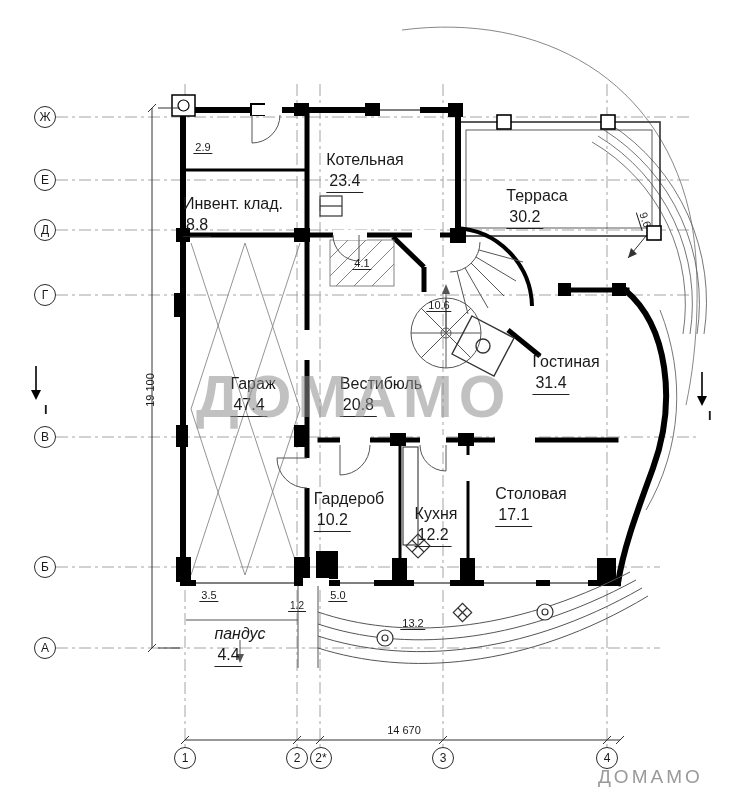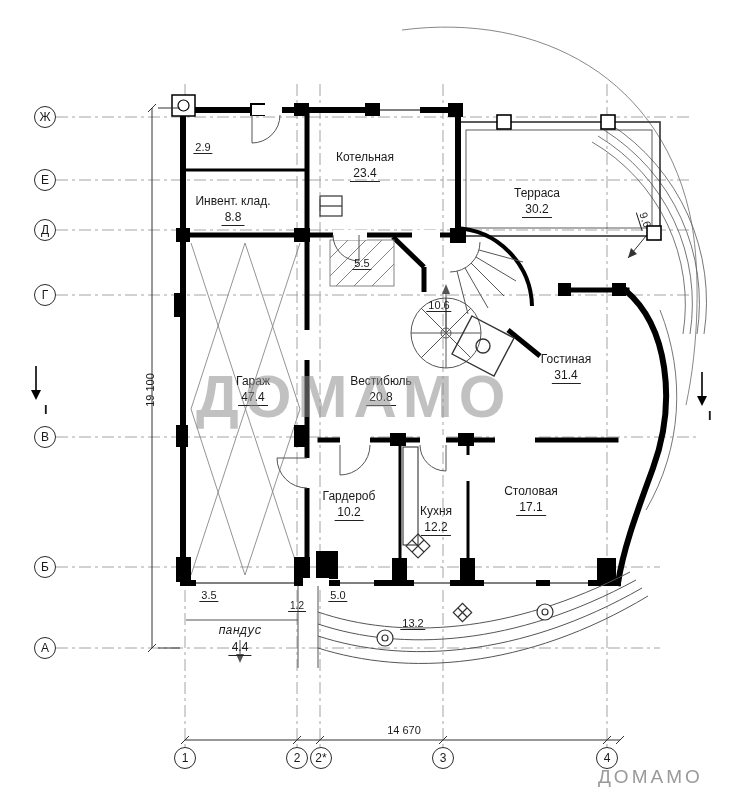--- a/index.html
+++ b/index.html
@@ -1,24 +1,24 @@
 <!DOCTYPE html>
 <html><head>
 <meta charset="utf-8">
 <style>
   * { margin:0; padding:0; box-sizing:border-box; }
   html,body { background:#fff; }
   body { font-family:"Liberation Sans", sans-serif; color:#1a1a1a; }
   .plan { position:relative; width:750px; height:800px; background:#fff; overflow:hidden; }
   .plan svg { position:absolute; left:0; top:0; }
 
-  .lbl { position:absolute; transform:translateX(-50%); text-align:center;
-         font-size:12px; line-height:1.3; white-space:nowrap; z-index:4; }
+  .lbl { position:absolute; transform:translateX(-50%); 
+         font-size:16px; line-height:1.3; white-space:nowrap; z-index:4; }
   .room-name { display:block; }
-  .room-name.italic { font-style:italic;font-family:Liberation Mono, monospace; }
+  .room-name.italic { font-style:italic; }
   .area { display:inline-block; border-bottom:1px solid #222; padding:0 3px; }
 
   .dim { position:absolute; transform:translateX(-50%); font-size:11px;
          white-space:nowrap; z-index:4; }
   .dim.u { border-bottom:1px solid #222; padding:0 2px; }
   .dim.rot-l { transform:translate(-50%,-50%) rotate(-90deg); }
   .dim.rot-r { transform:translate(-50%,-50%) rotate(72deg); }
   .dim.small { font-size:10px;text-align:right; }
 
   .axis { position:absolute; width:22px; height:22px; border:1.3px solid #2a2a2a;
@@ -342,21 +342,21 @@
   <div class="lbl" style="left:531px; top:484px">
     <span class="room-name">Столовая</span>
     <span class="area">17.1</span>
   </div>
   <div class="lbl" style="left:240px; top:624px">
     <span class="room-name italic">пандус</span>
     <span class="area">4.4</span>
   </div>
 
   <div class="dim u" style="left:203px; top:141px">2.9</div>
-  <div class="dim u" style="left:362px; top:257px">5.5</div>
+  <div class="dim u" style="left:362px; top:257px">4.1</div>
   <div class="dim u" style="left:439px; top:299px">10.6</div>
   <div class="dim u rot-r" style="left:645px; top:220px">9.6</div>
   <div class="dim rot-l" style="left:150px; top:390px">19 100</div>
   <div class="dim u" style="left:209px; top:589px">3.5</div>
   <div class="dim u small" style="left:297px; top:600px">1.2</div>
   <div class="dim u" style="left:338px; top:589px">5.0</div>
   <div class="dim u" style="left:413px; top:617px">13.2</div>
   <div class="dim" style="left:404px; top:724px">14 670</div>
 
   <div class="section-label" style="left:44px; top:402px">I</div>

